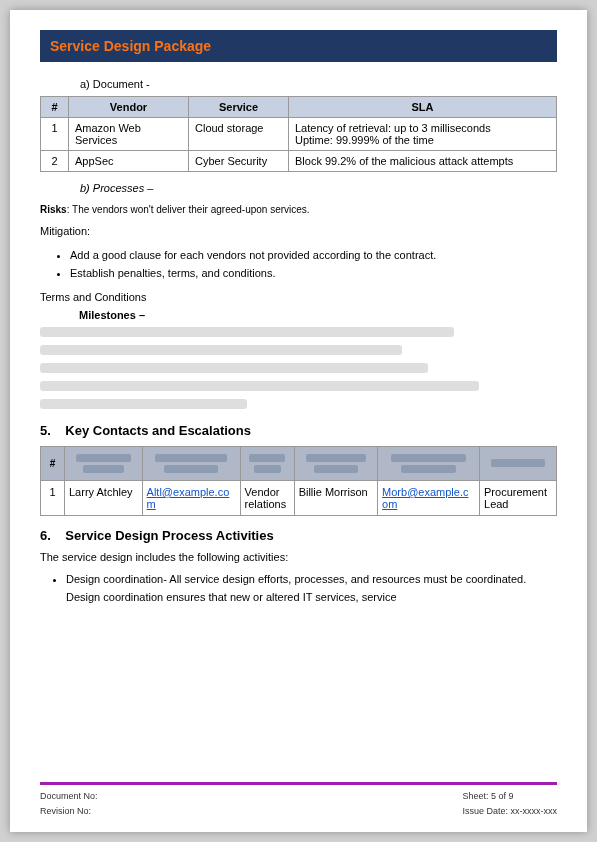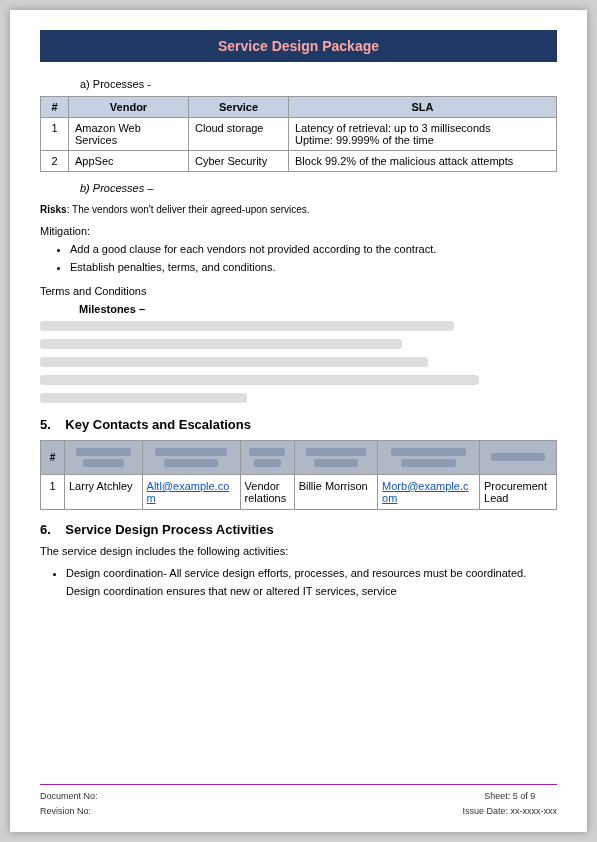--- a/index.html
+++ b/index.html
@@ -16,22 +16,21 @@
     .page {
       width: 577px;
       min-height: 822px;
       background: #fff;
       padding: 20px 30px 20px 30px;
       position: relative;
       box-shadow: 0 0 8px rgba(0,0,0,0.3);
     }
     .header-banner {
       background: #1f3864;
-      color: #fca5a5;
-      text-align: center;
+      color: #f97316;
       padding: 8px 10px;
       font-size: 14px;
       font-weight: bold;
       margin-bottom: 16px;
     }
     .section-label {
       margin-bottom: 6px;
       margin-left: 40px;
       font-size: 11px;
     }
@@ -69,20 +68,21 @@
       font-size: 11px;
       font-style: italic;
     }
     .risk-section {
       margin-bottom: 6px;
       font-size: 10px;
       line-height: 1.5;
     }
     .risk-section .bold { font-weight: bold; }
     .mitigation-section {
+      margin-bottom: 6px;
       font-size: 11px;
       line-height: 1.5;
     }
     .bullet-list {
       margin-left: 30px;
       margin-bottom: 8px;
       font-size: 11px;
       line-height: 1.7;
     }
     .bullet-list li {
@@ -167,42 +167,42 @@
     .bullet-list2 li {
       list-style-type: disc;
     }
     .footer {
       position: absolute;
       bottom: 14px;
       left: 30px;
       right: 30px;
       font-size: 9px;
       color: #333;
-      border-top: 1px solid #a21caf;
+      border-top: 3px solid #a21caf;
       padding-top: 4px;
       display: flex;
       justify-content: space-between;
     }
     .footer-left div, .footer-right div {
       line-height: 1.6;
     }
     .footer-right {
-      text-align: center;
+      text-align: left;
     }
   </style>
 </head>
 <body>
 
 <div class="page">
 
   <div class="header-banner">
     <span>Service Design Package</span>
   </div>
 
-  <div class="section-label">a)   Processes -</div>
+  <div class="section-label">a)   Document -</div>
 
   <table class="partners-table">
     <thead>
       <tr>
         <th>#</th>
         <th>Vendor</th>
         <th>Service</th>
         <th>SLA</th>
       </tr>
     </thead>

